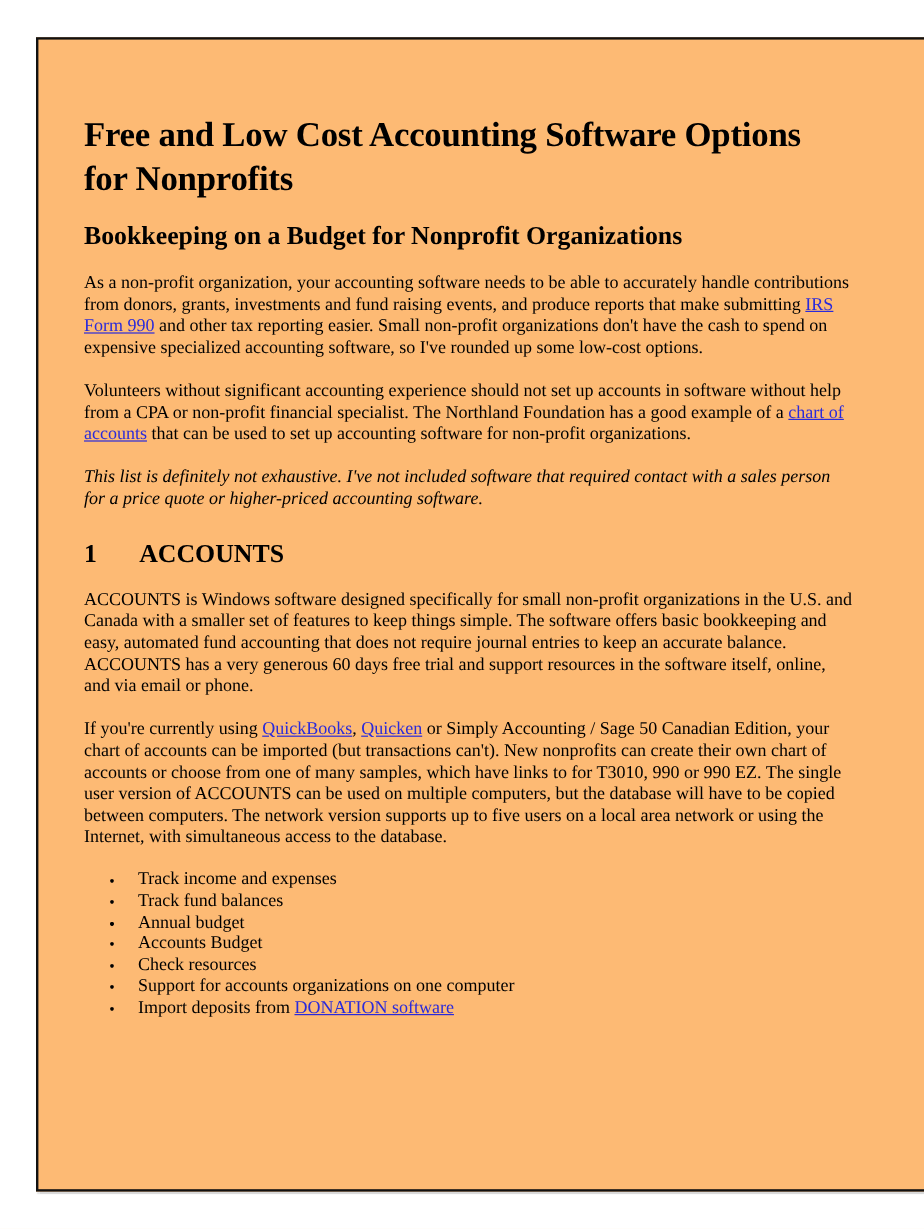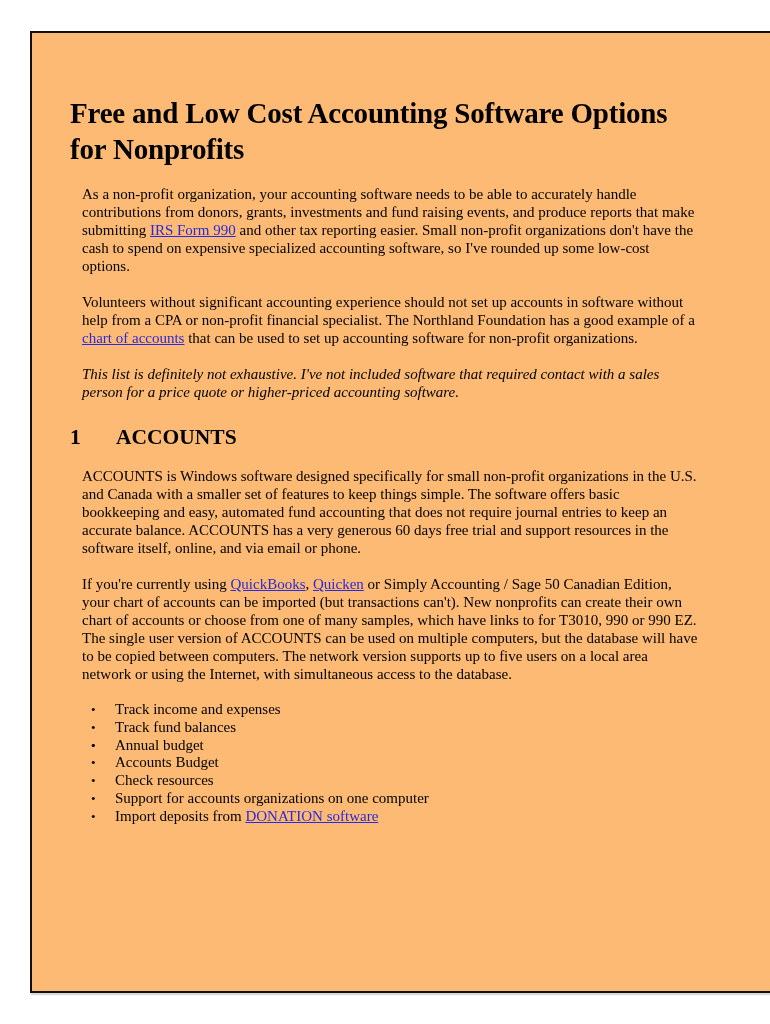--- a/index.html
+++ b/index.html
@@ -46,21 +46,21 @@
       margin: 16px 0 0 0;
     }
     .byline {
       margin-top: 18px;
       font-size: 15px;
       line-height: 18px;
     }
     p {
       font-size: 15px;
       line-height: 18px;
-      margin: 12px;
+      margin: 0;
     }
     .intro-p1 { margin-top: 18px; }
     .intro-p2 { margin-top: 18px; }
     .intro-p3 { margin-top: 18px; font-style: italic; }
     h2.section-heading {
       font-size: 21.5px;
       font-weight: bold;
       line-height: 26px;
       margin: 23px 0 0 0;
       display: flex;
@@ -92,20 +92,21 @@
       font-size: 13px;
     }
   </style>
 </head>
 <body>
 
 <div class="page-frame">
   <div class="content">
 
     <h1 class="doc-title">Free and Low Cost Accounting Software Options for Nonprofits</h1>
+    <h2 class="doc-subtitle">Bookkeeping on a Budget for Nonprofit Organizations</h2>
 
 
     <p class="intro-p1">
       <span>As a non-profit organization, your accounting software needs to be able to accurately handle contributions from donors, grants, investments and fund raising events, and produce reports that make submitting </span><a class="link" href="#">IRS Form 990</a><span> and other tax reporting easier. Small non-profit organizations don't have the cash to spend on expensive specialized accounting software, so I've rounded up some low-cost options.</span>
     </p>
 
     <p class="intro-p2">
       <span>Volunteers without significant accounting experience should not set up accounts in software without help from a CPA or non-profit financial specialist. The Northland Foundation has a good example of a </span><a class="link" href="#">chart of accounts</a><span> that can be used to set up accounting software for non-profit organizations.</span>
     </p>
 

